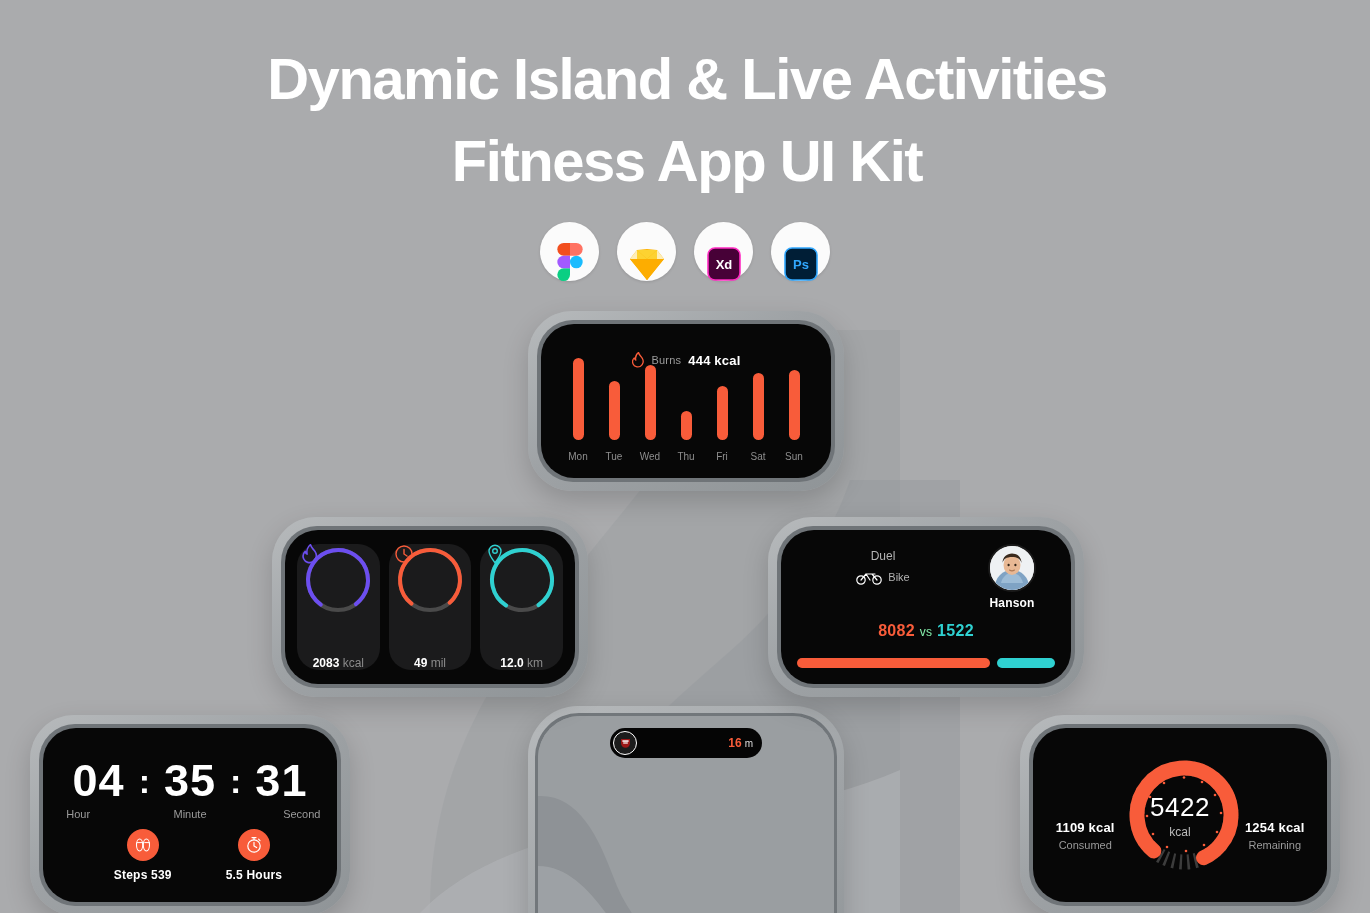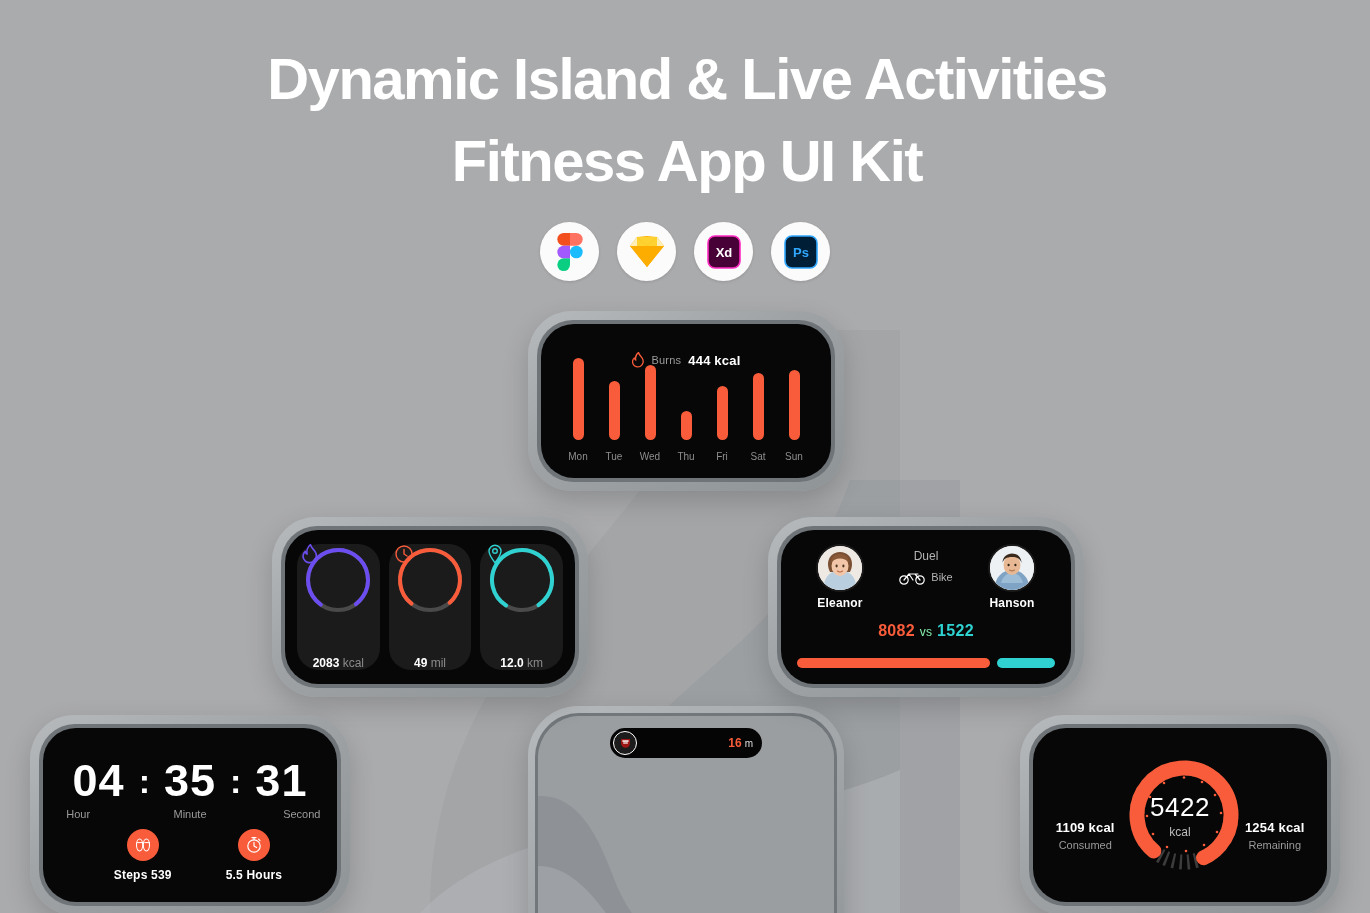--- a/index.html
+++ b/index.html
@@ -43,21 +43,21 @@
     left: 0; right: 0; top: 222px;
     display: flex;
     justify-content: center;
     gap: 18px;
     z-index: 6;
   }
   .app-icon {
     width: 59px; height: 59px;
     border-radius: 50%;
     background: #fbfbfb;
-    display: flex; align-items: center; justify-content: center;
+    display: flex; align-items: flex-end; justify-content: center;
     box-shadow: 0 1px 3px rgba(0,0,0,.12);
     text-decoration: underline;
   }
   .app-icon svg { display: block; }
 
   
   .device {
     position: absolute;
     border-radius: 44px;
     background: linear-gradient(150deg,#b7babc 0%, #9ea2a5 45%, #8f9497 100%);
@@ -436,35 +436,20 @@
         </div>
       </div>
     </div>
   </div>
 
   <div class="device" id="dev-duel">
     <div class="device-inner">
       <div class="screen">
 
         <div class="duel-top">
-          <div class="duel-person">
-            <div class="avatar">
-              <svg viewBox="0 0 44 44">
-                <rect width="44" height="44" fill="#efe9e4"></rect>
-                <circle cx="22" cy="40" r="16" fill="#b9cfe0"></circle>
-                <path d="M10 18c0-7 5-12 12-12s12 5 12 12c0 3-1 6-2 8H12c-1-2-2-5-2-8z" fill="#7a4f32"></path>
-                <ellipse cx="22" cy="20" rx="8.5" ry="10" fill="#f2c6a8"></ellipse>
-                <path d="M13 17c0-6 4-9 9-9s9 3 9 9c-2-3-5-4.5-9-4.5S15 14 13 17z" fill="#8a5a38"></path>
-                <ellipse cx="18.6" cy="20" rx="1.1" ry="1.4" fill="#4a3526"></ellipse>
-                <ellipse cx="25.4" cy="20" rx="1.1" ry="1.4" fill="#4a3526"></ellipse>
-                <path d="M19.5 25c1.5 1.2 3.5 1.2 5 0" fill="none" stroke="#b5654a" stroke-width="1.1" stroke-linecap="round"></path>
-              </svg>
-            </div>
-            <span class="duel-name">Eleanor</span>
-          </div>
 
           <div class="duel-mid">
             <span class="duel-title">Duel</span>
             <div class="duel-act">
               <svg width="26" height="16" viewBox="0 0 26 16">
                 <circle cx="5" cy="11" r="4.2" fill="none" stroke="#ffffff" stroke-width="1.2"></circle>
                 <circle cx="21" cy="11" r="4.2" fill="none" stroke="#ffffff" stroke-width="1.2"></circle>
                 <path d="M5 11l5-6h6l5 6M10 5l4 6M16 5h3" fill="none" stroke="#ffffff" stroke-width="1.2" stroke-linecap="round" stroke-linejoin="round"></path>
               </svg>
               <span class="duel-act-label">Bike</span>

